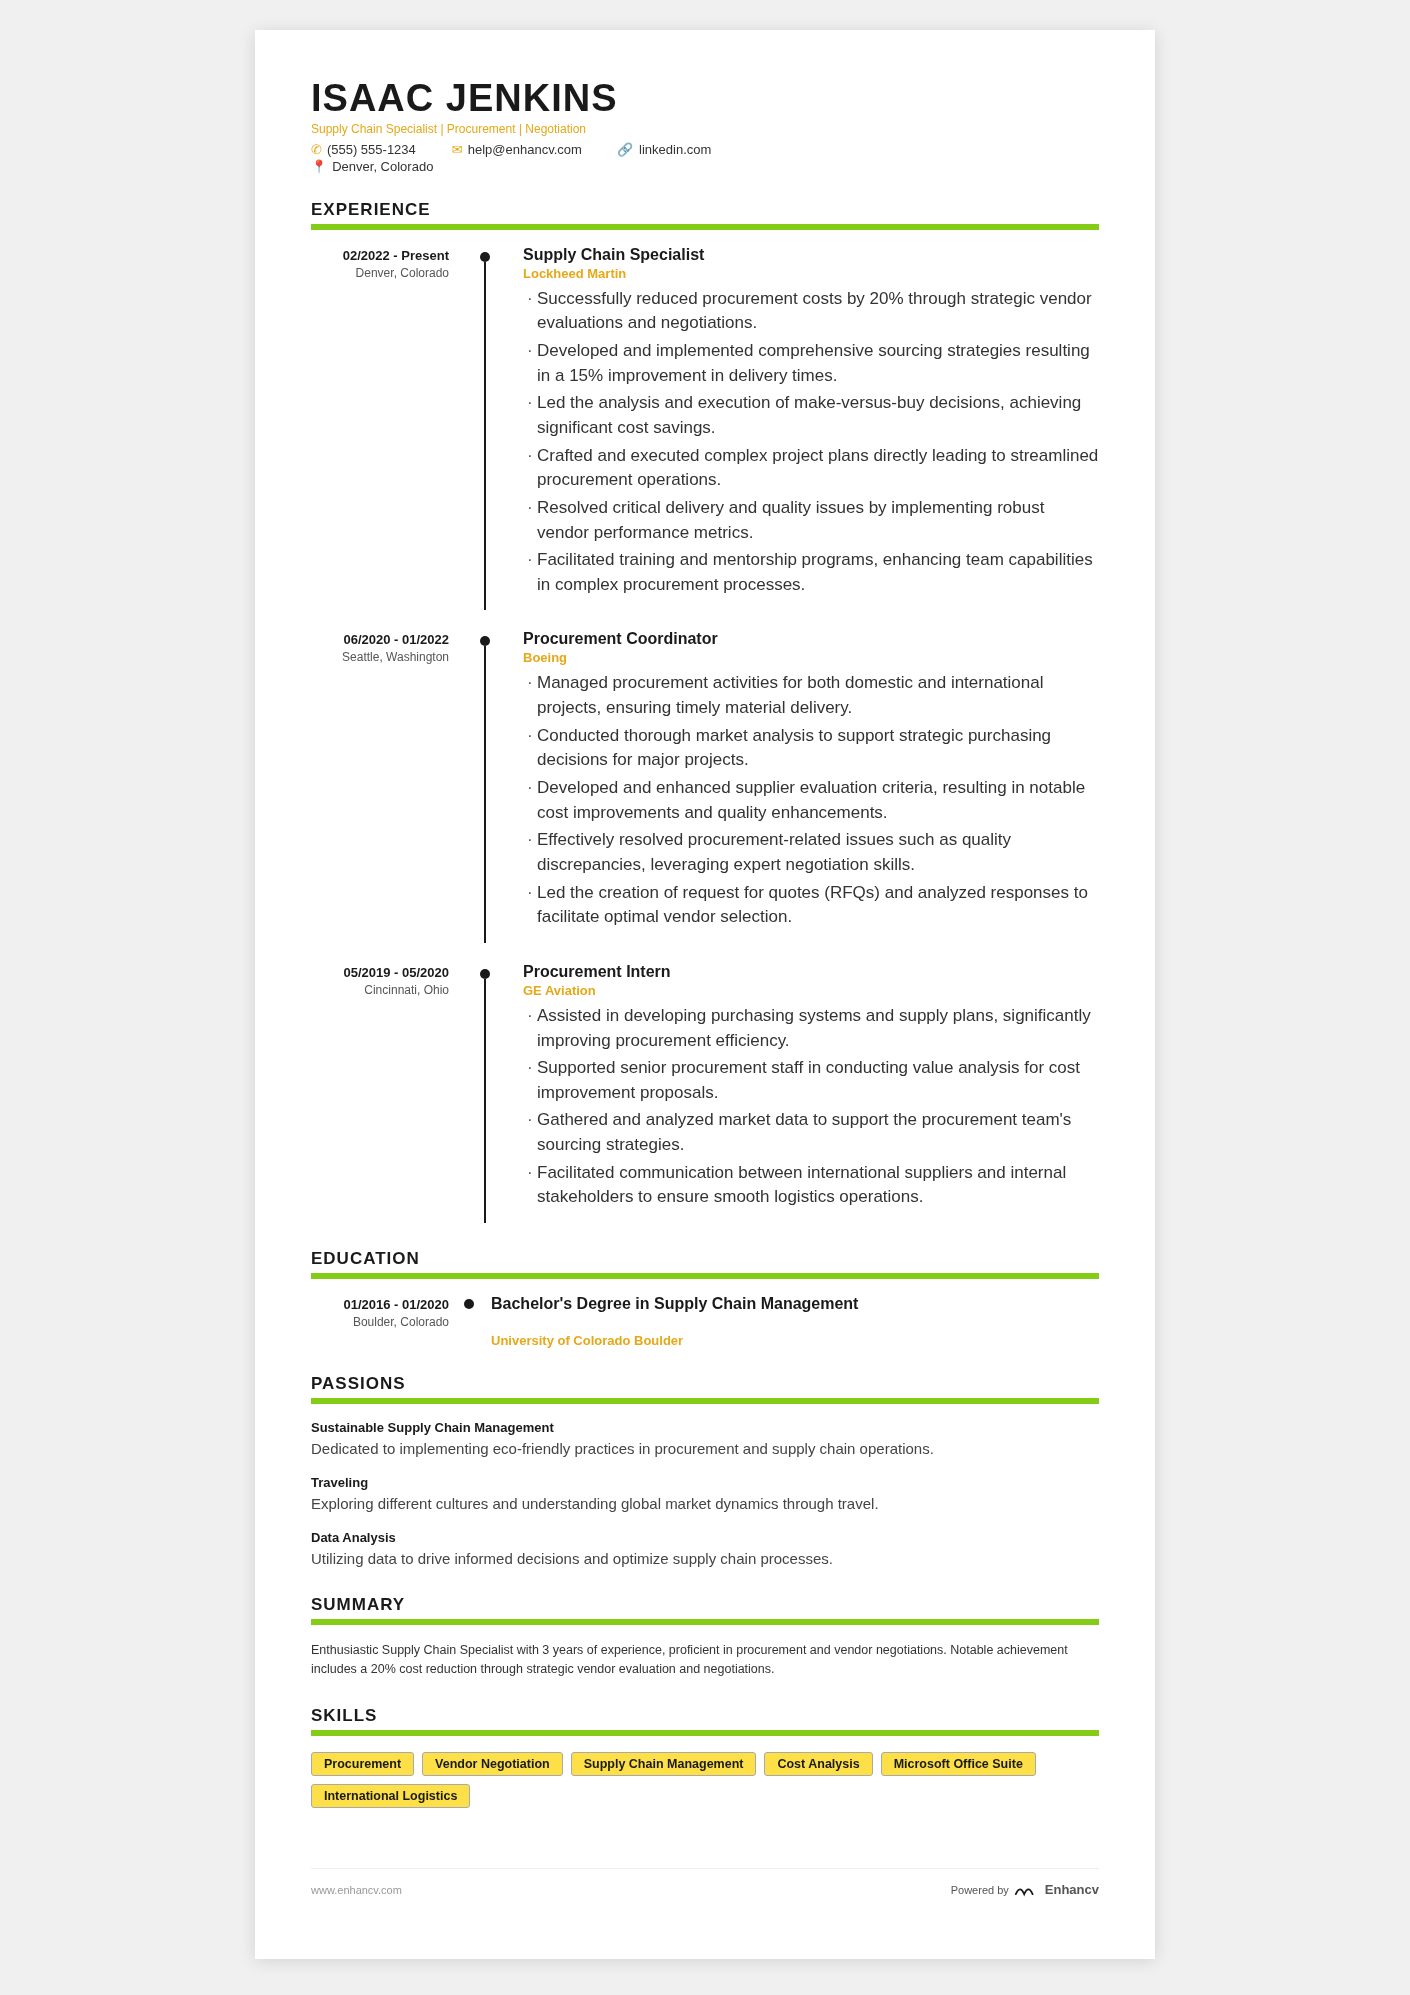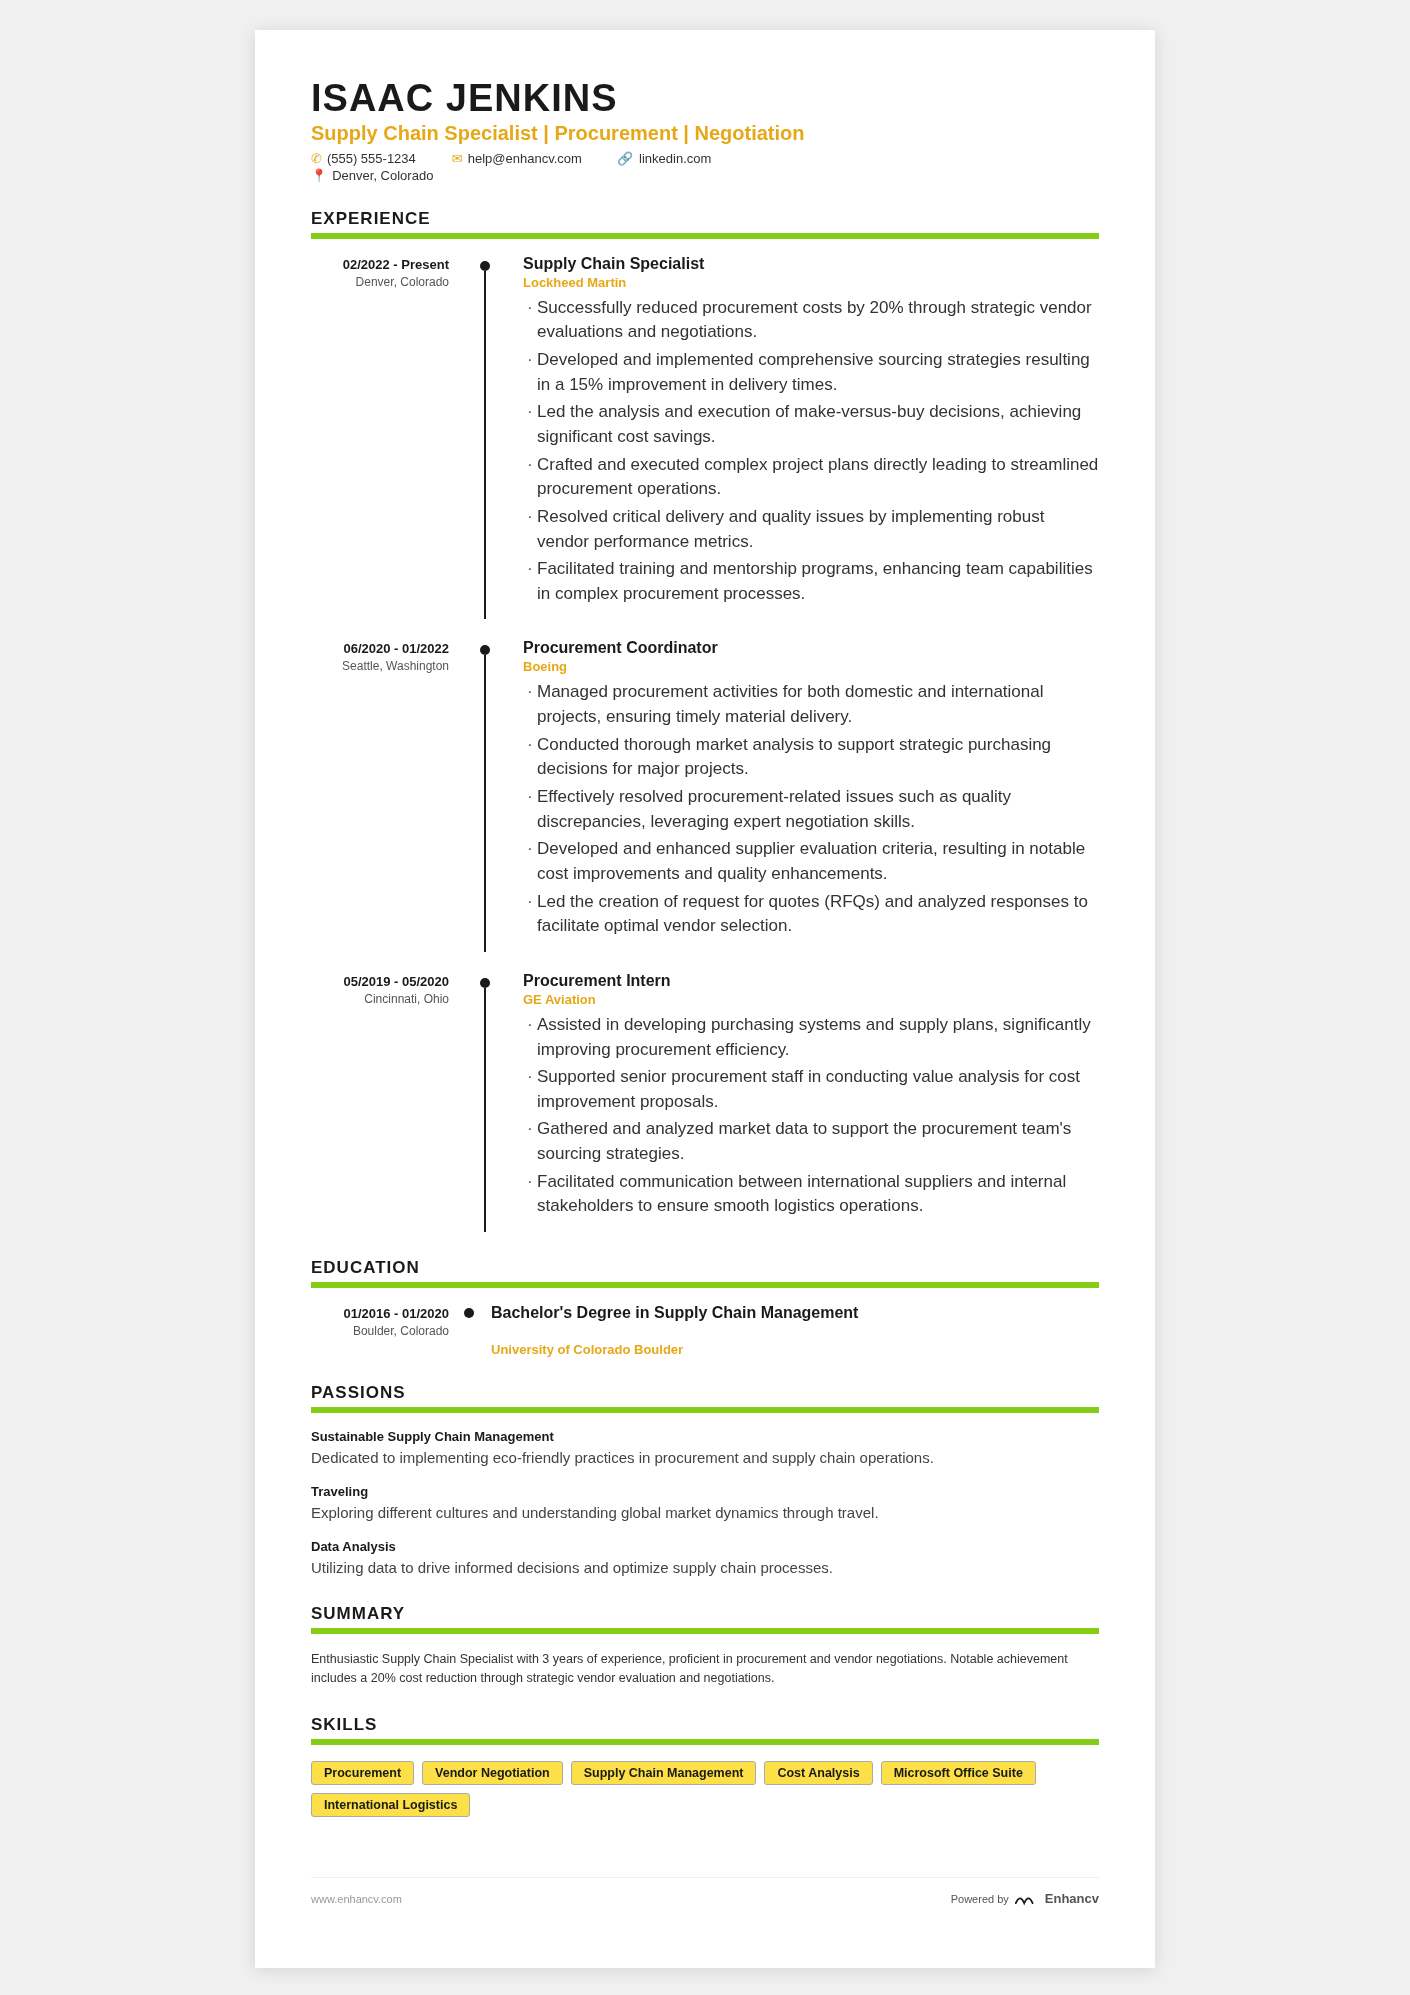--- a/index.html
+++ b/index.html
@@ -20,22 +20,22 @@
     }
     
     .header-name {
       font-size: 38px;
       font-weight: 900;
       color: #1a1a1a;
       letter-spacing: 1px;
       line-height: 1.1;
     }
     .header-title {
-      font-size: 20px;
-      font-weight: 700;
+      font-size: 12px;
+      font-weight: 400;
       color: #e6a817;
       margin-top: 2px;
       margin-bottom: 6px;
     }
     .header-contact {
       display: flex;
       gap: 36px;
       font-size: 13px;
       color: #333;
       margin-bottom: 2px;
@@ -337,22 +337,22 @@
       <div class="exp-timeline">
         <div class="exp-dot"></div>
         <div class="exp-line"></div>
       </div>
       <div class="exp-content">
         <div class="exp-role">Procurement Coordinator</div>
         <div class="exp-company">Boeing</div>
         <ul class="exp-bullets">
           <li>Managed procurement activities for both domestic and international projects, ensuring timely material delivery.</li>
           <li>Conducted thorough market analysis to support strategic purchasing decisions for major projects.</li>
+          <li>Developed and enhanced supplier evaluation criteria, resulting in notable cost improvements and quality enhancements.</li>
           <li>Effectively resolved procurement-related issues such as quality discrepancies, leveraging expert negotiation skills.</li>
-          <li>Developed and enhanced supplier evaluation criteria, resulting in notable cost improvements and quality enhancements.</li>
           <li>Led the creation of request for quotes (RFQs) and analyzed responses to facilitate optimal vendor selection.</li>
         </ul>
       </div>
     </div>
 
     <div class="exp-grid">
       <div>
         <div class="exp-dates">05/2019 - 05/2020</div>
         <div class="exp-location-text">Cincinnati, Ohio</div>
       </div>

